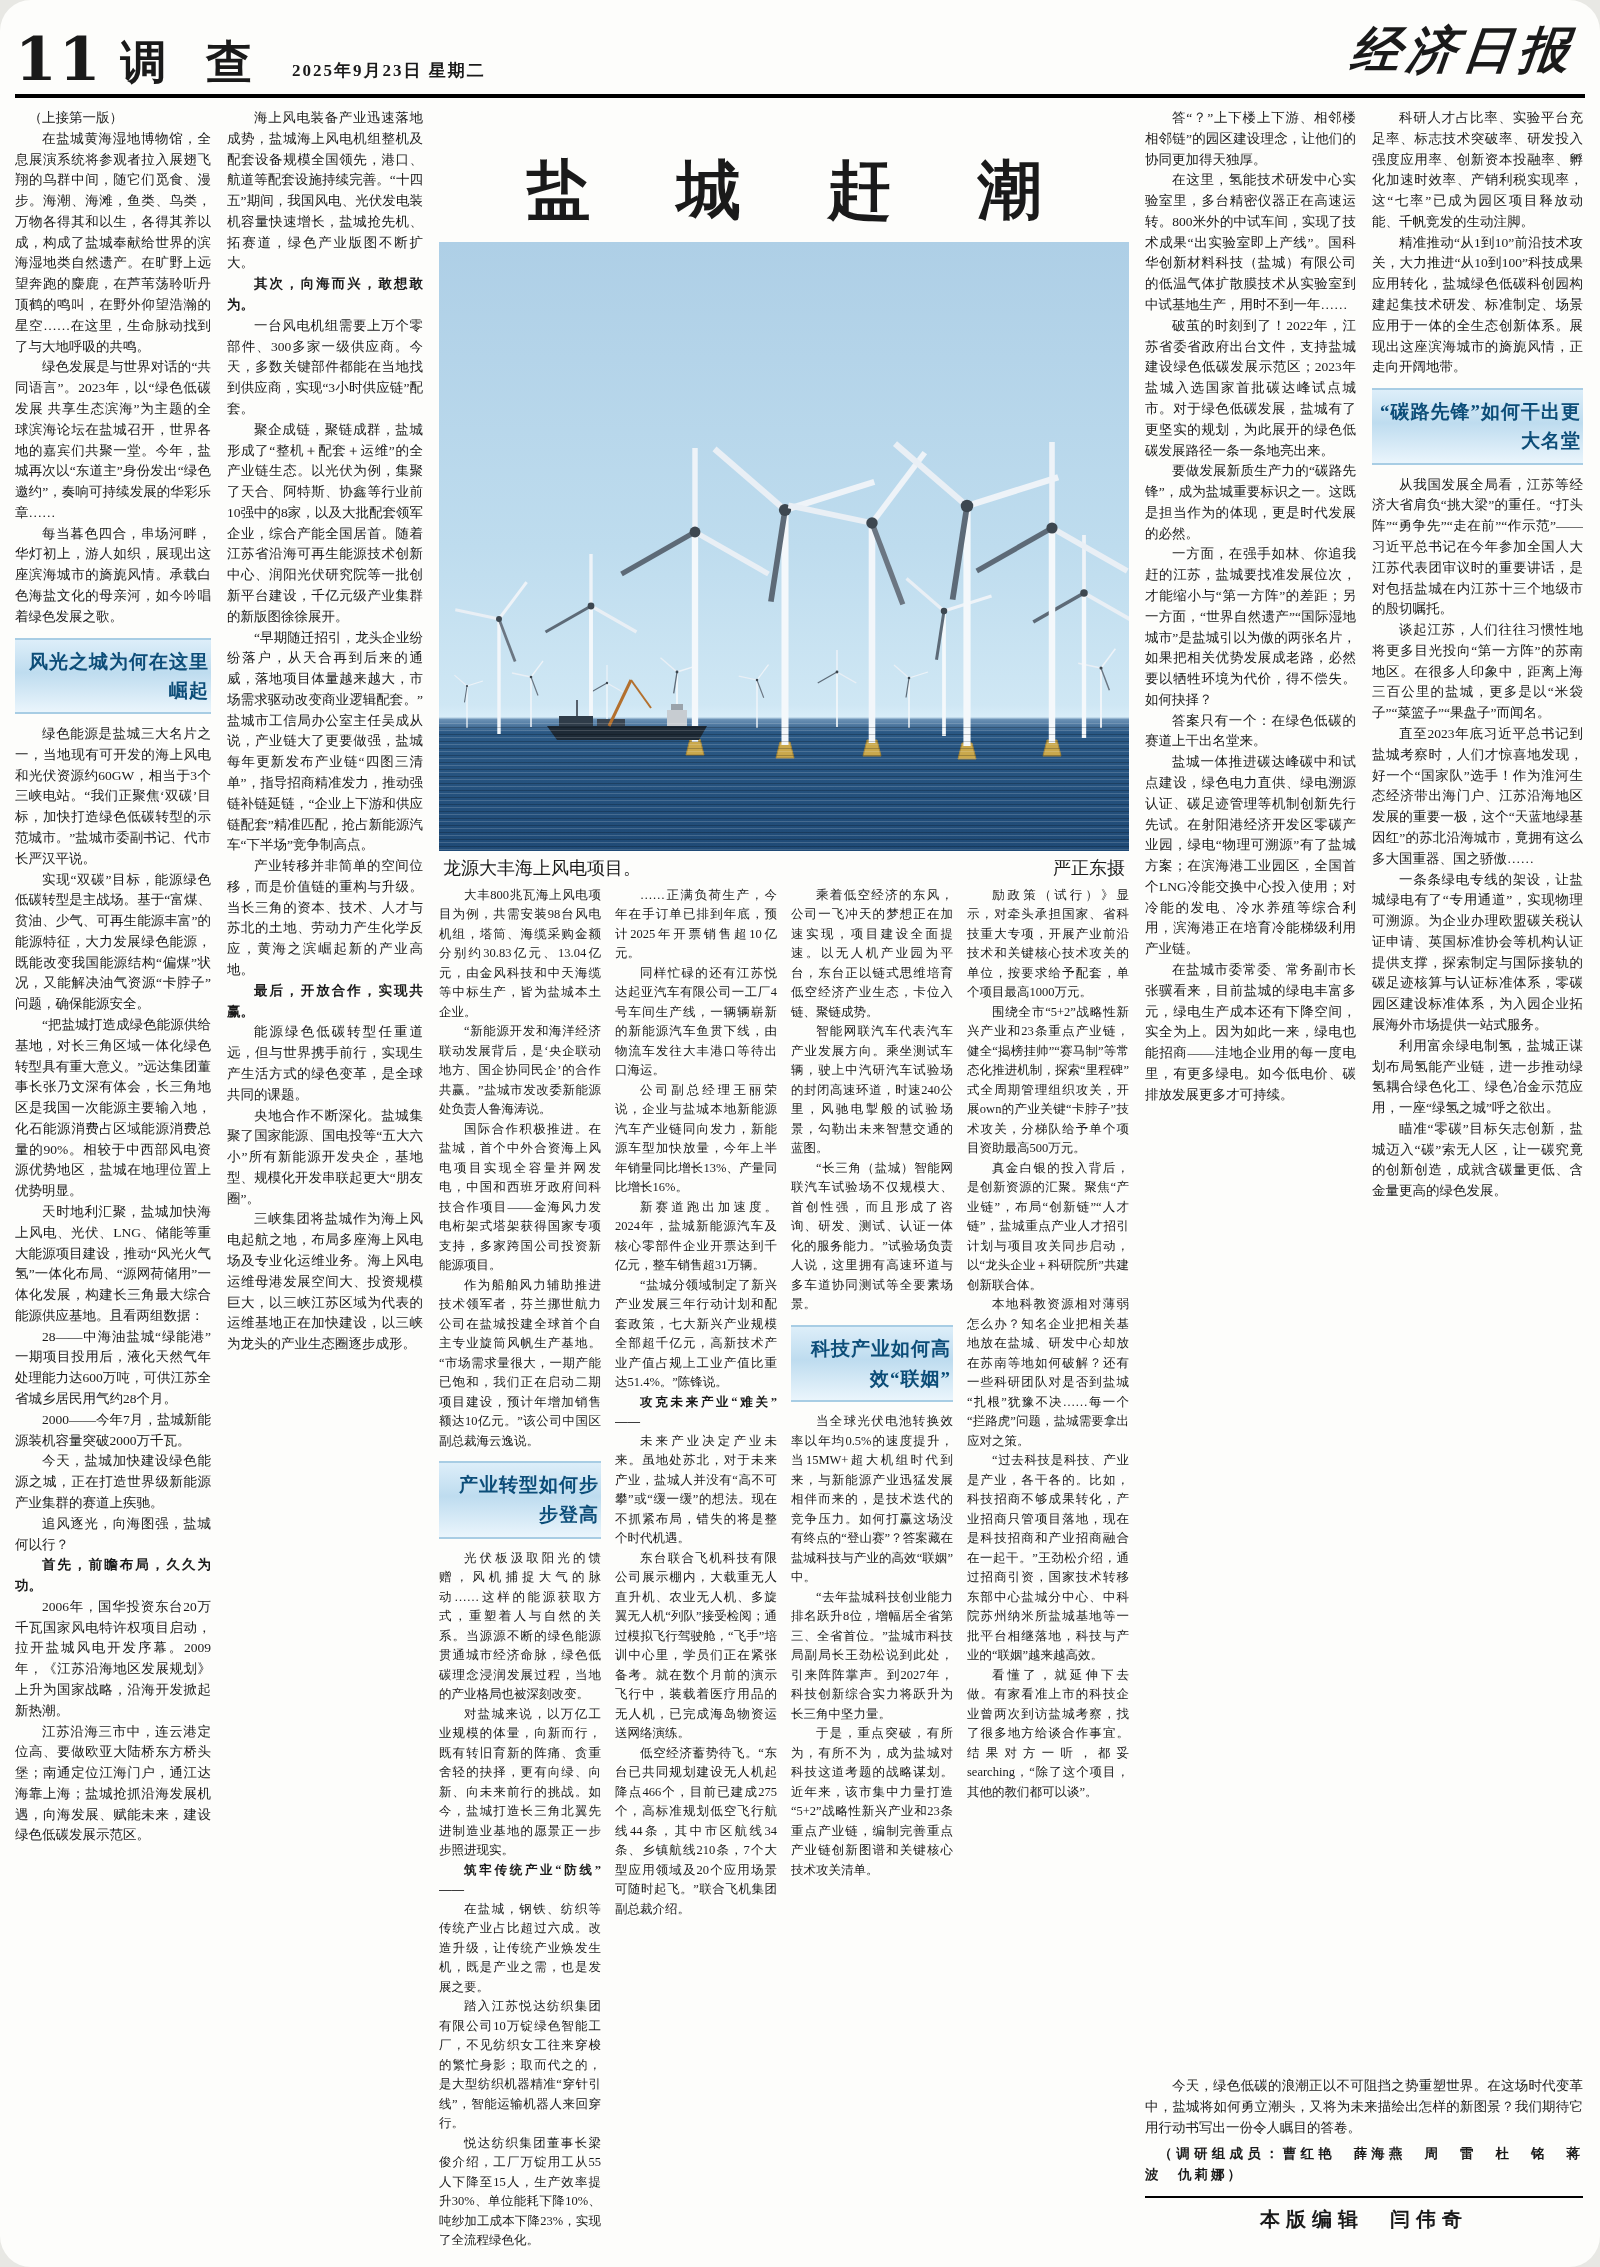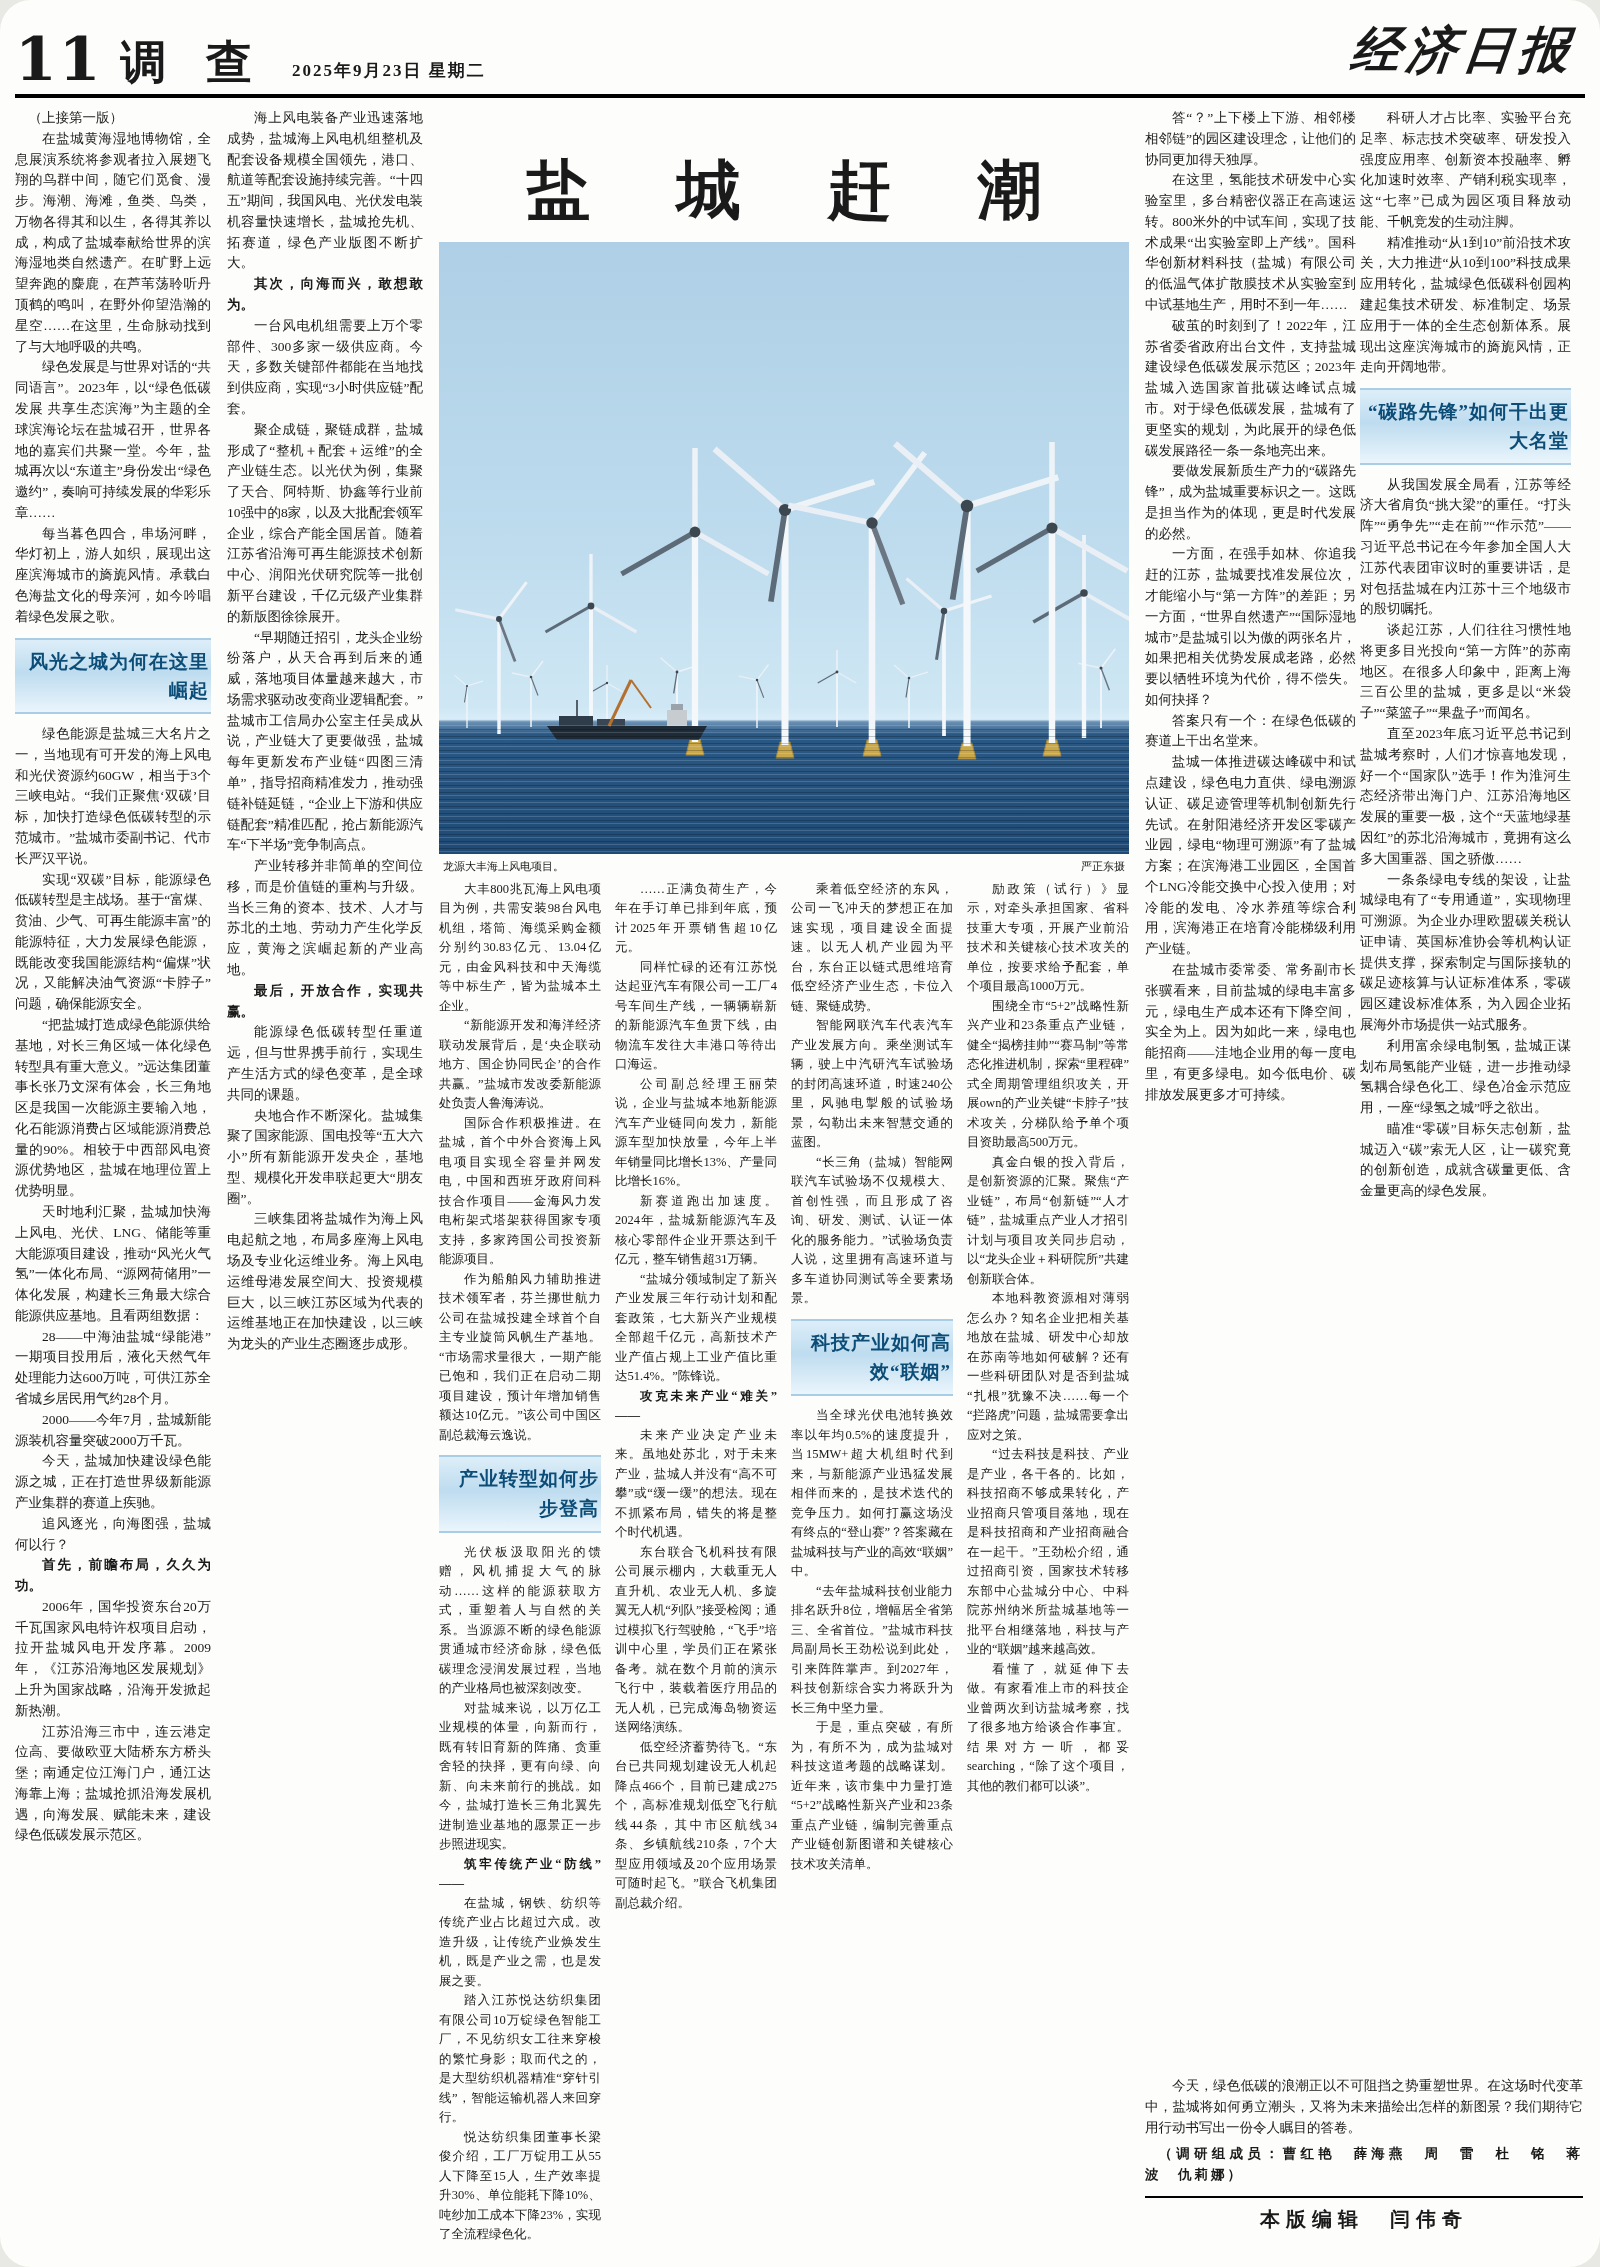--- a/index.html
+++ b/index.html
@@ -13,21 +13,21 @@
   .hdr-date{font-size:17px;font-weight:700;margin-left:26px;margin-bottom:4px;letter-spacing:2px;}
   .masthead{position:absolute;right:10px;bottom:2px;font-size:50px;font-weight:900;font-style:italic;
             letter-spacing:6px;transform:skewX(-6deg);font-family:"DejaVu Serif","Liberation Serif",serif;}
   .hdr-rule{border:0;border-top:4px solid #000;margin:8px 0 10px;}
   
   .bodygrid{display:flex;gap:16px;height:2140px;overflow:hidden;}
   .col{overflow:hidden;text-align:justify;}
   .colw1{width:196px;height:2140px;font-size:13.5px;line-height:1.54;}
   .center{width:690px;display:flex;flex-direction:column;margin-top:44px;}
   .rightwrap{width:438px;display:flex;flex-direction:column;}
-  .rightcols{display:flex;gap:4px;height:1960px;overflow:hidden;}
+  .rightcols{display:flex;gap:16px;height:1960px;overflow:hidden;}
   .colw3{width:211px;height:1960px;font-size:13.5px;line-height:1.54;}
   .undercols{display:flex;gap:14px;height:1392px;overflow:hidden;margin-top:6px;}
   .colw2{width:162px;height:1392px;font-size:12.5px;line-height:1.56;}
   
   .para-p{margin:0;text-indent:2em;}
   .para-note{margin:0;text-indent:1em;}
   .para-b{margin:0;text-indent:2em;font-weight:700;}
   .para-credits{margin:6px 0 10px;font-weight:700;text-indent:1em;letter-spacing:3px;}
   .para-h{margin:10px 0;padding:7px 2px;text-indent:0;text-align:right;font-weight:900;font-size:19px;
           color:#0c4d78;letter-spacing:1px;
@@ -36,21 +36,21 @@
   
   .headline{font-size:64px;font-weight:900;text-align:center;letter-spacing:.55em;text-indent:.55em;
             margin:4px 0 16px;line-height:1.1;}
   .photo{position:relative;height:622px;overflow:hidden;
      background:linear-gradient(180deg,#aecfe6 0%,#bedcee 50%,#cfe7f4 76%,#d8edf8 78%,
                 #6b91b5 78.4%,#2a5884 80.5%,#1f4a76 100%);}
   .sea-tex{position:absolute;left:0;right:0;bottom:0;height:21%;
      background:repeating-linear-gradient(180deg,rgba(255,255,255,.16) 0 1px,rgba(0,0,0,0) 1px 4px,
                 rgba(0,0,0,.22) 4px 5px,rgba(0,0,0,0) 5px 7px);}
   .photo svg{position:absolute;left:0;top:0;}
-  .cap-row{display:flex;justify-content:space-between;font-size:11px;padding:5px 4px 0;font-weight:400;text-align:right;}
+  .cap-row{display:flex;justify-content:space-between;font-size:18px;padding:5px 4px 0;font-weight:400;text-align:right;}
   
   .footblock{margin-top:8px;font-size:13.5px;line-height:1.54;text-align:justify;height:164px;overflow:hidden;}
   .ed-rule{border:0;border-top:2px solid #000;margin:8px 0 6px;}
   .ed-line{text-align:center;font-size:20px;font-weight:700;letter-spacing:6px;}
 </style>
 </head>
 <body>
 
 <div class="page">
 

